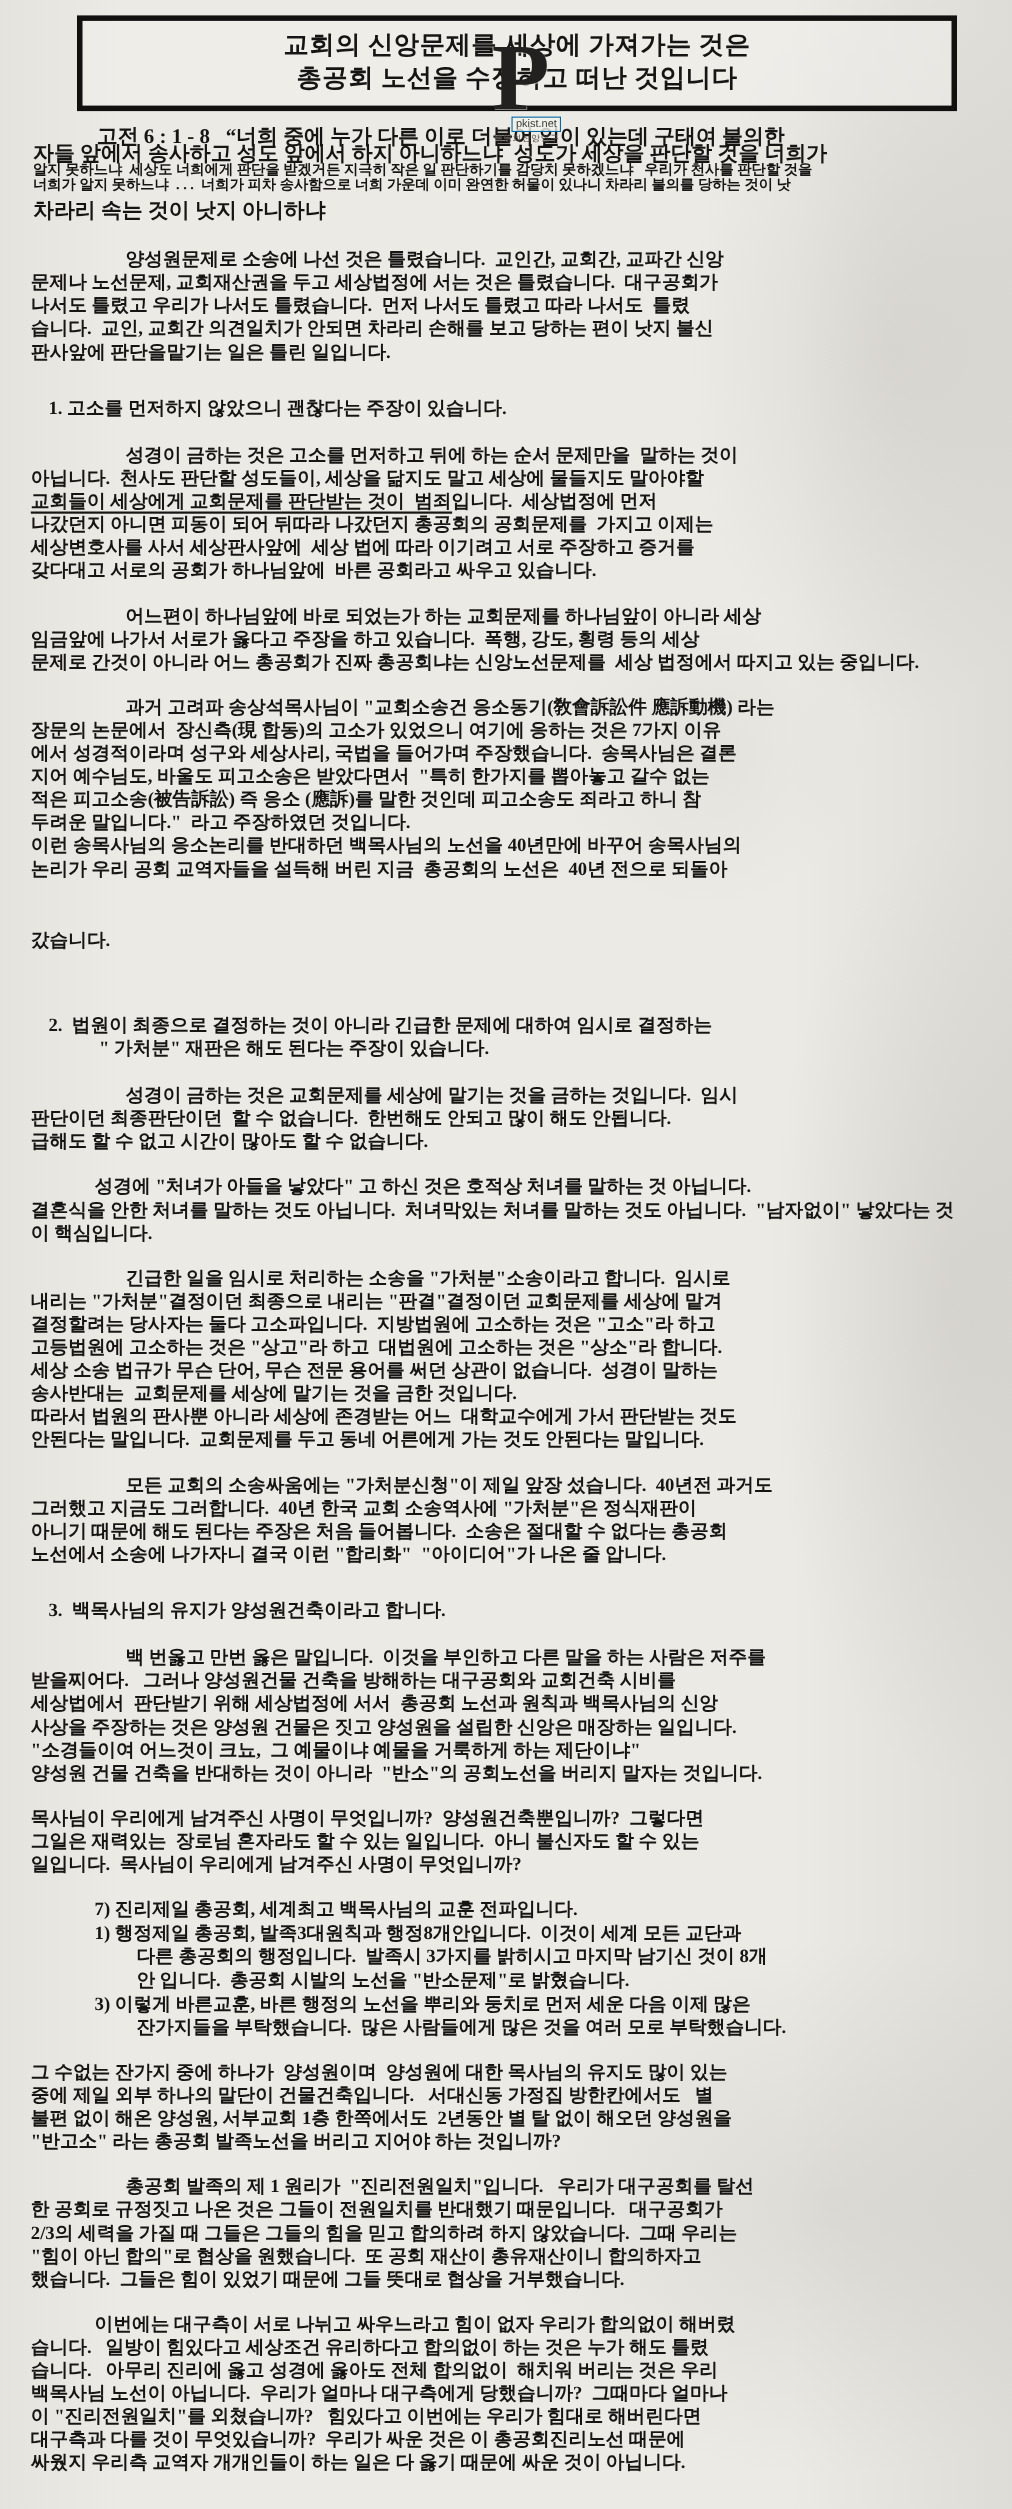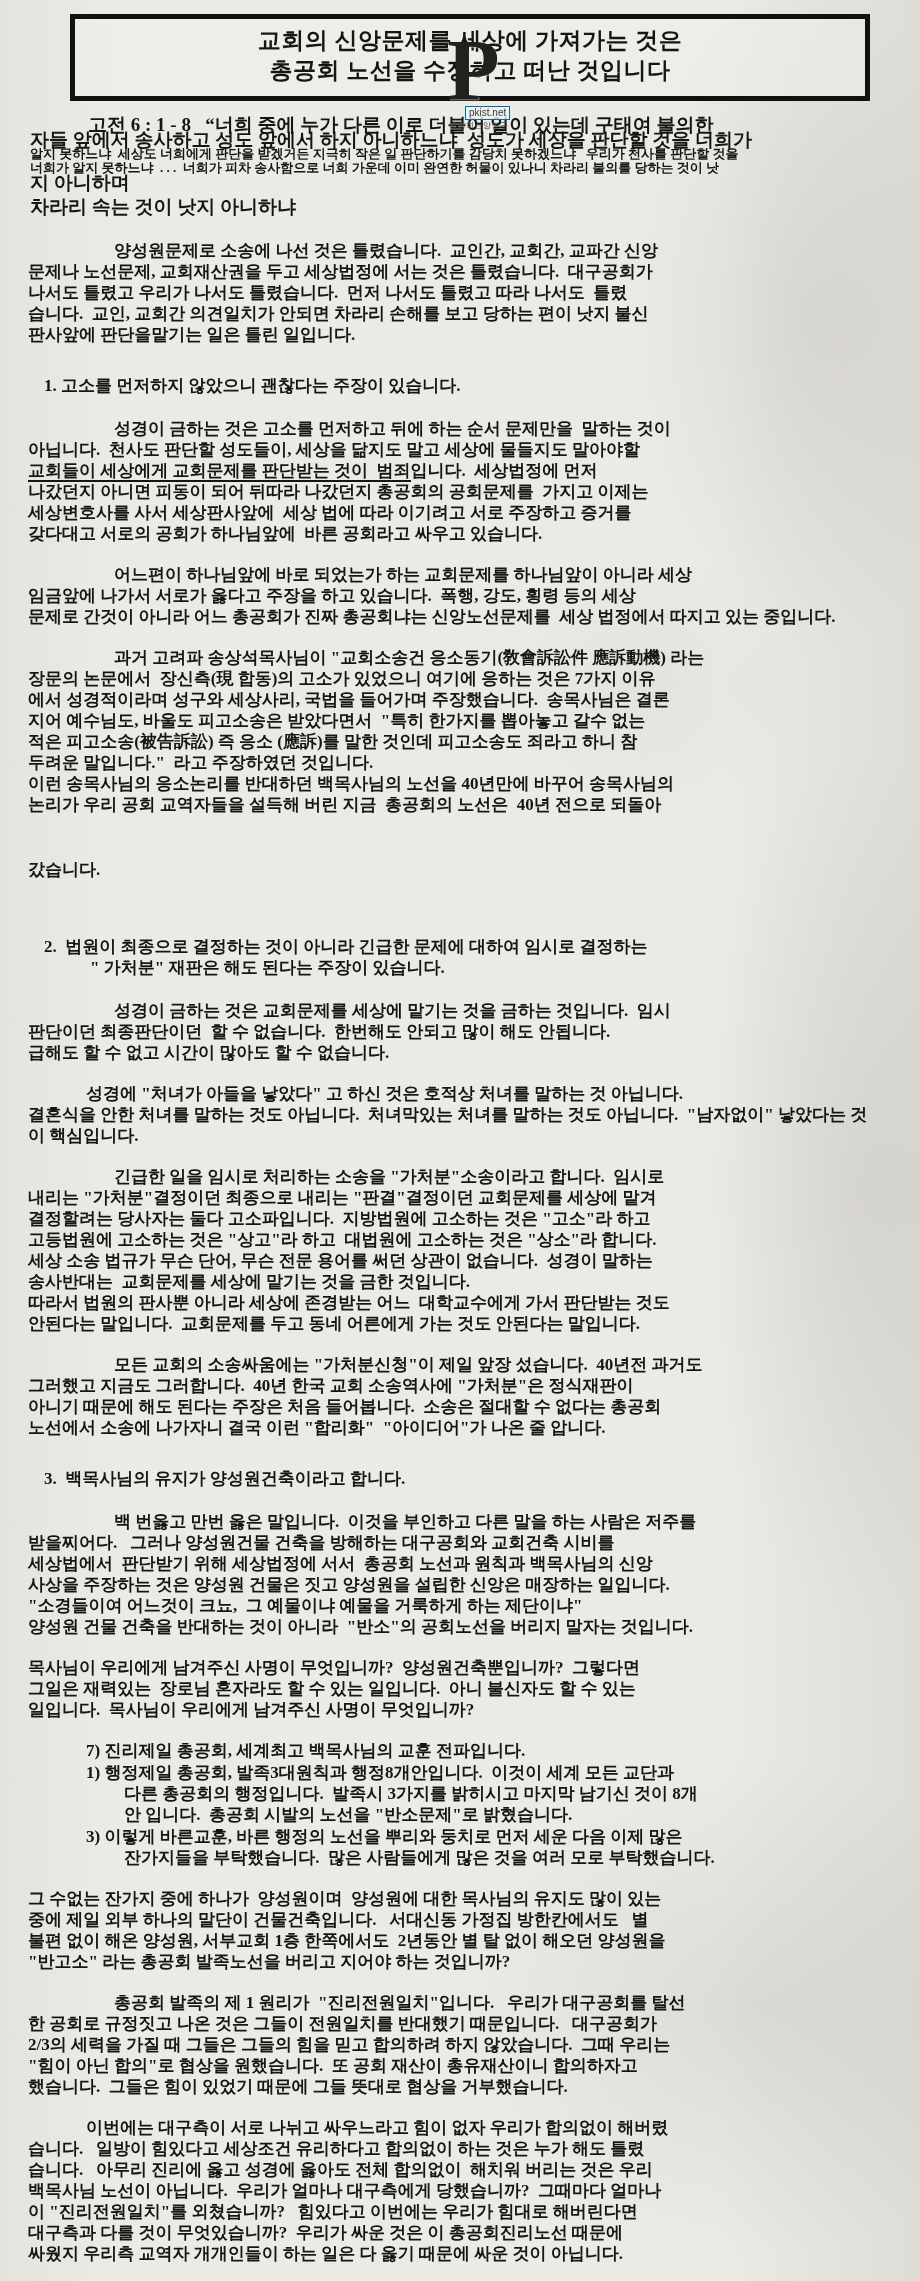--- a/index.html
+++ b/index.html
@@ -74,21 +74,20 @@
     <div class="wm-p">P</div>
     <div><span class="wm-site">pkist.net</span></div>
     <div class="wm-caption">백영희신앙연구</div>
   </div>
 
   <div class="scripture">
     <div class="scr-l scr-big scr-first">고전 6 : 1 - 8   “너희 중에 누가 다른 이로 더불어 일이 있는데 구태여 불의한</div>
     <div class="scr-l scr-big">자들 앞에서 송사하고 성도 앞에서 하지 아니하느냐  성도가 세상을 판단할 것을 너희가</div>
     <div class="scr-l scr-small">알지 못하느냐  세상도 너희에게 판단을 받겠거든 지극히 작은 일 판단하기를 감당치 못하겠느냐   우리가 천사를 판단할 것을</div>
     <div class="scr-l scr-small">너희가 알지 못하느냐  . . .  너희가 피차 송사함으로 너희 가운데 이미 완연한 허물이 있나니 차라리 불의를 당하는 것이 낫</div>
-    <div class="scr-l scr-big">지 아니하며</div>
     <div class="scr-l scr-big scr-gap">차라리 속는 것이 낫지 아니하냐</div>
   </div>
 
   <div class="content">
 
     <div class="para">양성원문제로 소송에 나선 것은 틀렸습니다.  교인간, 교회간, 교파간 신앙
 문제나 노선문제, 교회재산권을 두고 세상법정에 서는 것은 틀렸습니다.  대구공회가
 나서도 틀렸고 우리가 나서도 틀렸습니다.  먼저 나서도 틀렸고 따라 나서도  틀렸
 습니다.  교인, 교회간 의견일치가 안되면 차라리 손해를 보고 당하는 편이 낫지 불신
 판사앞에 판단을맡기는 일은 틀린 일입니다.</div>

